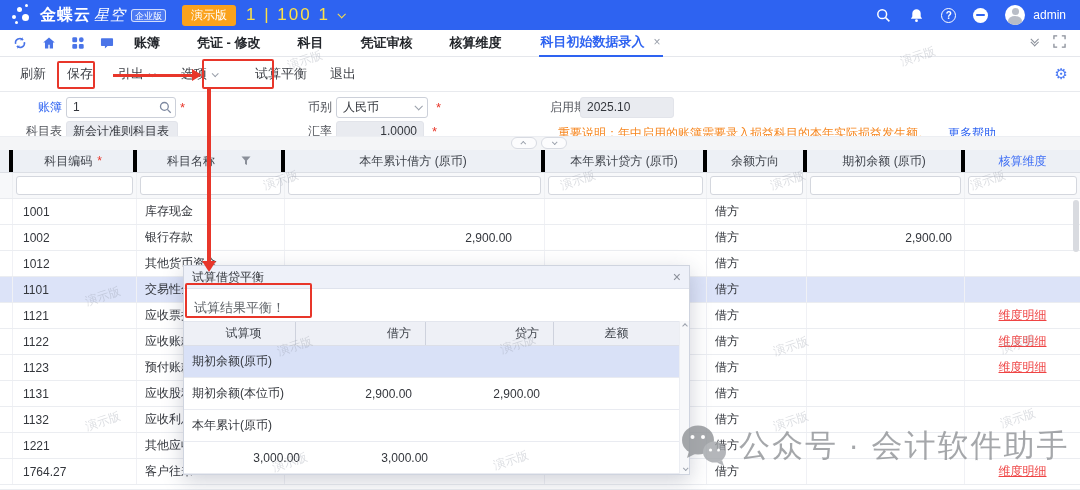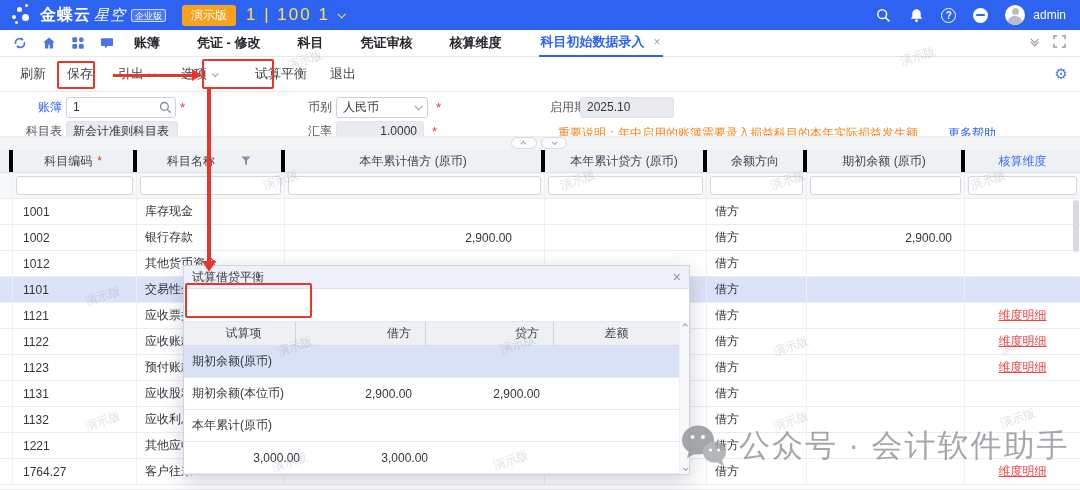--- a/index.html
+++ b/index.html
@@ -437,20 +437,21 @@
     </div>
     <div class="stub-row"></div>
     <div class="vthumb"></div>
   </section>
 
   <div class="dialog">
     <div class="dlg-title">
       <span>试算借贷平衡</span>
       <span class="dlg-close">×</span>
     </div>
+    <div class="dlg-msg">试算结果平衡！</div>
     <div class="dlg-table">
       <div class="dlg-head">
         <div class="dh dw-item">试算项</div>
         <div class="dh dw-debit">借方</div>
         <div class="dh dw-credit">贷方</div>
         <div class="dh dw-diff">差额</div>
       </div>
       <div class="dlg-row hl">
         <div class="dc dw-item">期初余额(原币)</div>
         <div class="dc dw-debit"></div>

